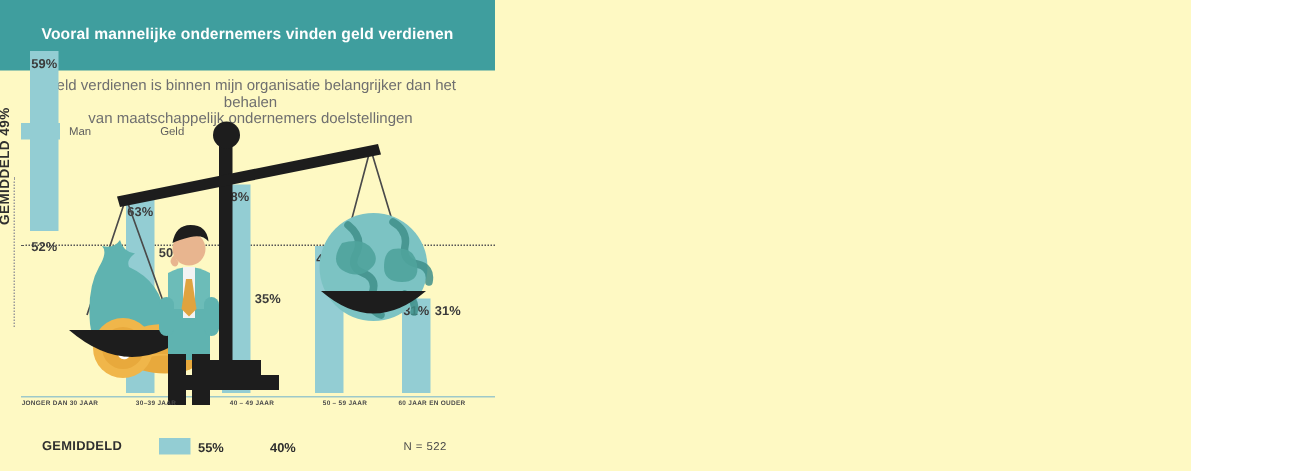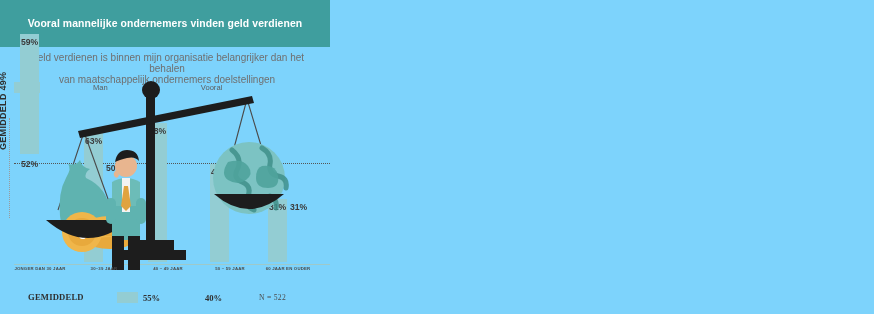--- a/index.html
+++ b/index.html
@@ -1,21 +1,21 @@
 <!DOCTYPE html>
 <html><head>
 <meta charset="utf-8">
 <style>
   html,body{margin:0;padding:0;}
   body{
     width:874px;height:314px;background:#ffffff;
     font-family:"Liberation Sans",sans-serif;
     overflow:hidden;position:relative;
   }
-  #root{position:relative;width:874px;height:314px;background:#7dd3fc;}
+  #root{position:relative;width:794px;height:314px;background:#fef9c3;}
 
   
   .banner{
     position:absolute;left:0;top:0;width:330px;height:47px;
     background:#3f9e9e;display:flex;align-items:center;justify-content:center;
   }
   .banner-text{
     color:#ffffff;font-size:10.4px;font-weight:bold;line-height:14px;
     text-align:center;letter-spacing:.1px;padding:0 14px;
   }
@@ -23,21 +23,21 @@
   
   .subtitle{
     position:absolute;left:22px;top:52px;width:290px;
     text-align:center;color:#6f6f6f;font-size:10px;line-height:11px;
   }
 
   
   .legend{position:absolute;left:14px;top:82px;display:flex;align-items:center;gap:14px;}
   .lg-item{display:flex;align-items:center;gap:6px;}
   .lg-swatch{width:26px;height:11px;display:block;}
-  .lg-label{font-size:7.6px;color:#5d5d5d;margin-left:47px;}
+  .lg-label{font-size:7.6px;color:#5d5d5d;}
 
   
   .chart{position:absolute;left:14px;top:110px;width:316px;height:155px;}
   .plot{position:absolute;left:0;top:0;width:316px;height:153px;}
   .baseline{position:absolute;left:0;bottom:0;width:316px;height:1px;background:#9ec9c9;}
   .avgline{
     position:absolute;left:0;width:316px;height:0;
     border-top:1px dotted #555;
   }
   .group{position:absolute;bottom:1px;display:flex;align-items:flex-end;gap:2px;}
@@ -60,30 +60,30 @@
     transform:rotate(-90deg);transform-origin:left top;
     font-size:9px;font-weight:bold;color:#2f2f2f;letter-spacing:.3px;
     white-space:nowrap;
   }
   .ytick{
     position:absolute;left:9px;top:118px;width:0;height:100px;
     border-left:1px dotted #9a9a9a;
   }
 
   
-  .footer{position:absolute;left:14px;top:292px;width:330px;height:16px;font-family:Liberation Serif, serif;}
+  .footer{position:absolute;left:14px;top:292px;width:330px;height:16px;}
   .f-label{
     position:absolute;left:14px;top:0;font-size:8.6px;font-weight:bold;
     color:#2f2f2f;letter-spacing:.2px;
   }
-  .f-item{position:absolute;top:0;display:flex;align-items:center;gap:5px;margin-left:11px;}
+  .f-item{position:absolute;top:0;display:flex;align-items:center;gap:5px;}
   .f-sw{width:21px;height:11px;display:block;}
   .f-val{font-size:8.6px;font-weight:bold;color:#2f2f2f;}
   .nval{
-    position:absolute;left:245px;top:1px;font-size:7.6px;color:#4a4a4a;
+    position:absolute;left:255px;top:1px;font-size:7.6px;color:#4a4a4a;
     letter-spacing:.3px;
   }
 
   
   .illus{position:absolute;left:0;top:70px;width:340px;height:200px;pointer-events:none;}
 </style>
 </head>
 <body>
 
 <div id="root">
@@ -99,21 +99,21 @@
     <span>van maatschappelijk ondernemers doelstellingen</span>
   </div>
 
   <div class="legend">
     <div class="lg-item">
       <span class="lg-swatch" id="lgsw0" style="background: rgb(147, 205, 211);"></span>
       <span class="lg-label">Man</span>
     </div>
     <div class="lg-item">
       <span class="lg-swatch" id="lgsw1"></span>
-      <span class="lg-label">Vooral</span>
+      <span class="lg-label">Geld</span>
     </div>
   </div>
 
   <div class="ytick"></div>
   <div class="yaxis">GEMIDDELD 49%</div>
 
   <div class="chart">
     <div class="plot" id="plot">
       <div class="avgline" id="avgline" style="top: 53.04px;"></div>
     <div class="group" style="left: 6px; flex-direction: column;">
@@ -128,20 +128,23 @@
           <div class="bar" style="height: 128.52px; background: rgb(147, 205, 211);">
             <span class="bar-val">63%</span>
           </div>
           <div class="bar" style="height: 102px;">
             <span class="bar-val">50%</span>
           </div>
         </div>
         <div class="group" style="left: 134px;">
           <div class="bar" style="height: 138.72px; background: rgb(147, 205, 211);">
             <span class="bar-val">68%</span>
+          </div>
+          <div class="bar" style="height: 71.4px;">
+            <span class="bar-val">35%</span>
           </div>
         </div>
         <div class="group" style="left: 196px;">
           <div class="bar" style="height: 97.92px; background: rgb(147, 205, 211);">
             <span class="bar-val">48%</span>
           </div>
           <div class="bar" style="height: 65.28px;">
             <span class="bar-val">32%</span>
           </div>
         </div>
@@ -227,20 +230,20 @@
       <div class="xlab" style="left: 181px;">50 – 59 JAAR</div>
       <div class="xlab" style="left: 239px;">60 JAAR EN OUDER</div>
     </div>
 
   <div class="footer">
     <span class="f-label">GEMIDDELD</span>
     <span class="f-item" style="left:92px">
       <span class="f-sw" id="fsw0" style="background: rgb(147, 205, 211);"></span>
       <span class="f-val">55%</span>
     </span>
-    <span class="f-item" style="left:154px">
+    <span class="f-item" style="left:140px">
       <span class="f-sw" id="fsw1"></span>
       <span class="f-val">40%</span>
     </span>
     <span class="nval">N = 522</span>
   </div>
 
 </div>
 
 </body></html>

